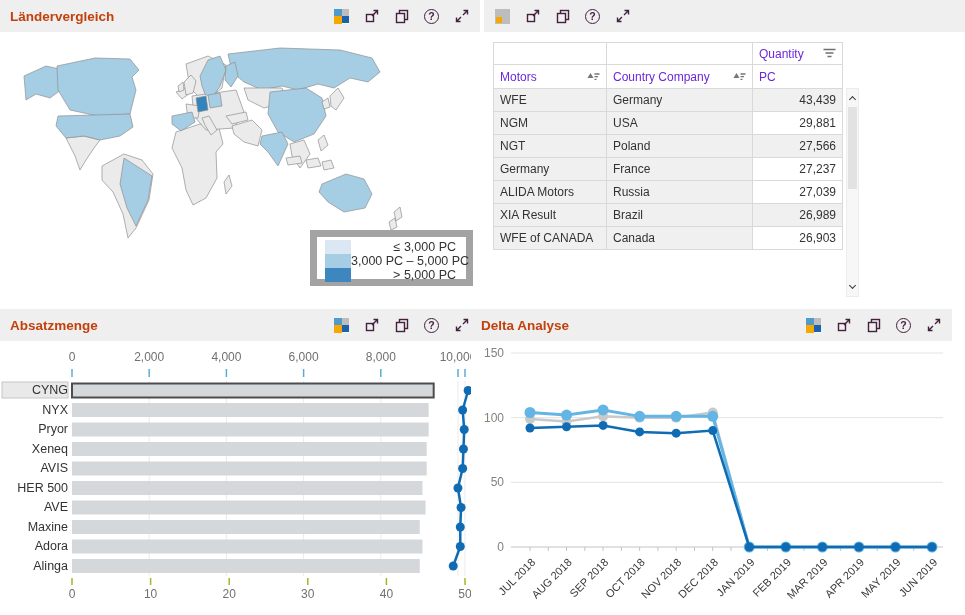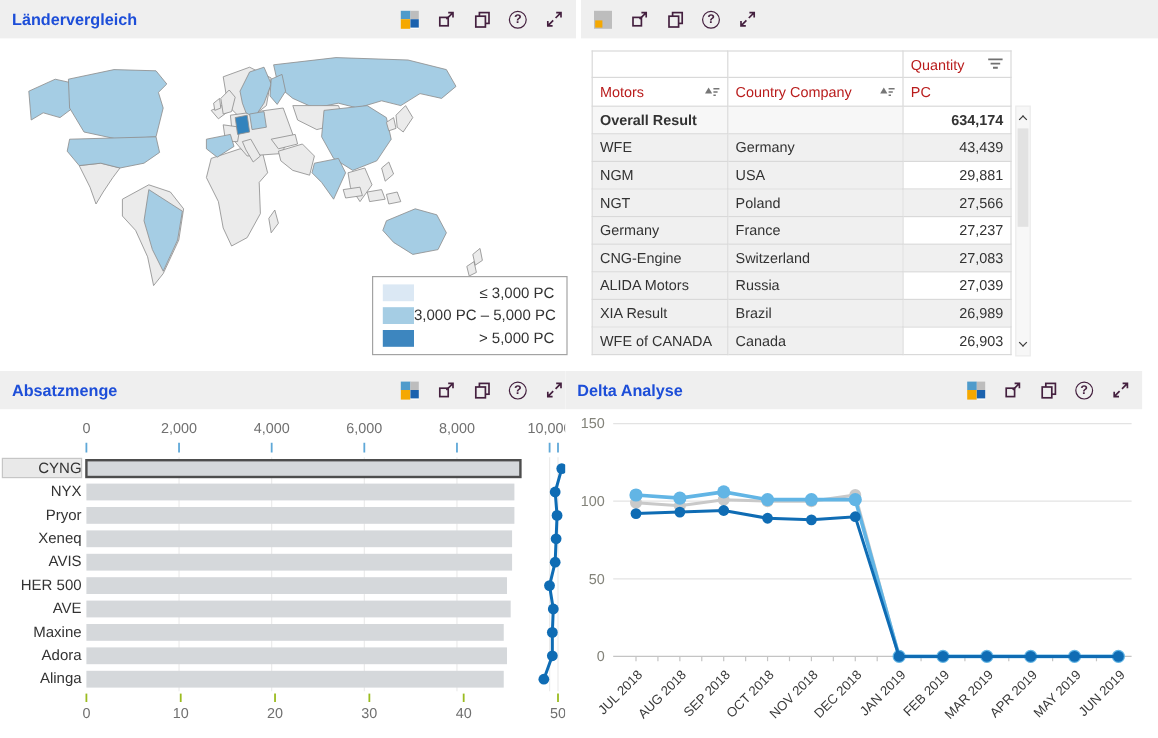--- a/index.html
+++ b/index.html
@@ -5,46 +5,46 @@
   *{margin:0;padding:0;box-sizing:border-box}
   html,body{width:965px;height:615px;overflow:hidden;background:#fff;
     font-family:"Liberation Sans","DejaVu Sans",sans-serif}
   .panel{position:absolute;background:#fff;overflow:hidden}
   #p1{left:0;top:0;width:480px;height:305px}
   #p2{left:484px;top:0;width:481px;height:305px}
   #p3{left:0;top:309px;width:480px;height:324px}
   #p4{left:471px;top:309px;width:481px;height:306px}
   .phdr{height:32px;background:#efefef;display:flex;align-items:center;
     justify-content:space-between;padding:0 10px}
-  .ptitle{font-size:13.5px;font-weight:bold;color:#1d4ed8}
+  .ptitle{font-size:13.5px;font-weight:bold;color:#c2410c}
   .hicons{display:flex;gap:13px;align-items:center}
   .hicon{width:17px;height:17px;display:flex;align-items:center;justify-content:center;cursor:pointer}
   .hicon svg{stroke:#44203f;fill:none;stroke-width:1.4}
   .gicon{width:15px;height:15px;display:grid;grid-template-columns:1fr 1fr;grid-template-rows:1fr 1fr}
   .gicon i{display:block}
   .gicon .br{background:#fff;display:flex;align-items:center;justify-content:center}
   .gicon .br i{width:7px;height:7px}
   .ticon{width:15px;height:15px;position:relative}
   .ticon i{position:absolute;left:1px;bottom:1px;width:6px;height:6px}
   .help-circle{width:15px;height:15px;border:1.5px solid #44203f;border-radius:50%;
     color:#44203f;font-size:10.5px;font-weight:bold;display:flex;align-items:center;justify-content:center}
   
   .map-svg{position:absolute;left:0;top:32px}
   .map-svg path{stroke:#8f8f8f;stroke-width:.7}
-  .map-legend{position:absolute;left:310px;top:230px;width:163px;height:66px;
-    background:#fff;border:1px solid #a3a3a3;padding:3px 6px 3px 8px;display:flex;
+  .map-legend{position:absolute;left:310px;top:230px;width:163px;height:56px;
+    background:#fff;border:7px solid #a3a3a3;padding:3px 6px 3px 8px;display:flex;
     flex-direction:column;justify-content:space-around}
   .lrow{display:flex;align-items:center;height:19px}
   .lrow .sw{width:26px;height:14px;flex:0 0 26px}
   .lrow .lbl{flex:1;text-align:right;font-size:12.5px;color:#333;padding-right:4px;white-space:nowrap}
   
   .tblwrap{position:absolute;left:9px;top:42px}
   table.cmp{border-collapse:collapse;table-layout:fixed;font-size:12px;color:#333}
   table.cmp th,table.cmp td{border:1px solid #d9d9d9;padding:0 6px;overflow:hidden;white-space:nowrap}
-  table.cmp thead th{background:#fff;font-weight:normal;text-align:left;color:#b91c1c;height:22px}
+  table.cmp thead th{background:#fff;font-weight:normal;text-align:left;color:#6d28d9;height:22px}
   table.cmp thead tr.r2 th{height:24px}
   table.cmp td{height:23px}
   td.dim{background:#f0f0f0}
   td.val{text-align:right;background:#f0f0f0}
   td.val.white{background:#fff}
   tr.overall td{font-weight:bold}
   tr.overall td.dim{background:#f7f7f7}
   .hcell{display:flex;align-items:center;justify-content:space-between;gap:4px}
   .hcell svg{flex:0 0 auto}
   .vscroll{position:absolute;left:362px;top:88px;width:13px;height:209px;background:#f7f7f7;border:1px solid #ececec}
@@ -212,49 +212,39 @@
               <svg width="13" height="10" viewBox="0 0 13 10">
                   <path d="M0.5 6 L3.5 1 L6.5 6 Z" fill="#767676"></path>
                   <path d="M7.5 2 H12.5 M7.5 4.7 H11 M7.5 7.4 H9.5" stroke="#767676" stroke-width="1.3"></path>
                 </svg>
             </span>
           </th>
           <th><span>PC</span></th>
         </tr>
       </thead>
       <tbody>
-          <tr class="overall">
-            <td class="dim">Overall Result</td>
-            <td class="dim"></td>
-            <td class="val white">634,174</td>
-          </tr>
           <tr>
             <td class="dim">WFE</td>
             <td class="dim">Germany</td>
             <td class="val">43,439</td>
           </tr>
           <tr>
             <td class="dim">NGM</td>
             <td class="dim">USA</td>
             <td class="val white">29,881</td>
           </tr>
           <tr>
             <td class="dim">NGT</td>
             <td class="dim">Poland</td>
             <td class="val">27,566</td>
           </tr>
           <tr>
             <td class="dim">Germany</td>
             <td class="dim">France</td>
             <td class="val white">27,237</td>
-          </tr>
-          <tr>
-            <td class="dim">CNG-Engine</td>
-            <td class="dim">Switzerland</td>
-            <td class="val">27,083</td>
           </tr>
           <tr>
             <td class="dim">ALIDA Motors</td>
             <td class="dim">Russia</td>
             <td class="val white">27,039</td>
           </tr>
           <tr>
             <td class="dim">XIA Result</td>
             <td class="dim">Brazil</td>
             <td class="val">26,989</td>

